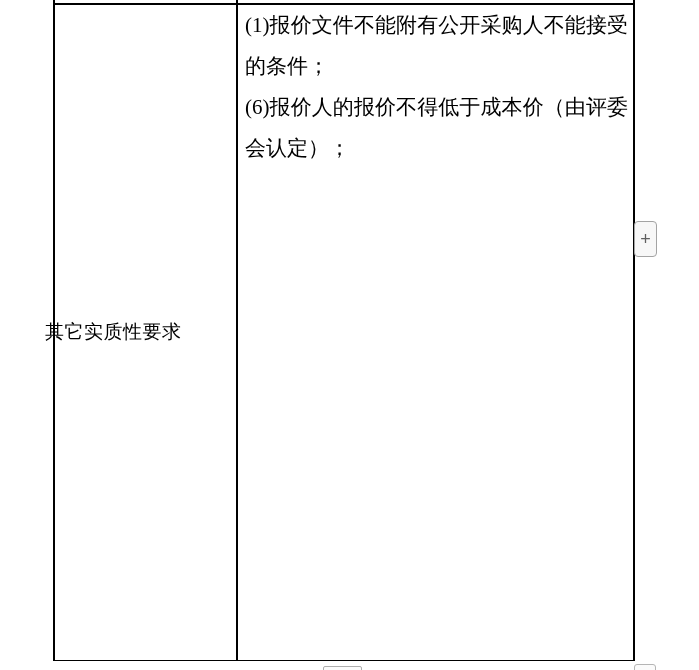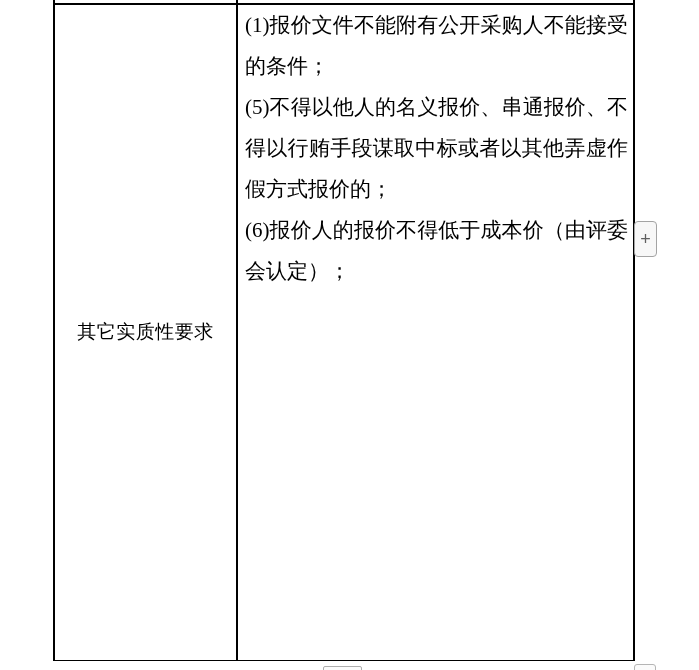--- a/index.html
+++ b/index.html
@@ -19,23 +19,23 @@
   .v-left  { left: 53px; }
   .v-mid   { left: 236px; }
   .v-right { left: 633px; }
   .hline { position: absolute; left: 53px; width: 582px; height: 1.5px; background: #000; }
   .h-top    { top: 3px; }
   .h-bottom { top: 659.5px; }
 
   
   .cell-header {
     position: absolute;
-    left: 55px; top: 5px;
+    left: 45px; top: 5px;
     width: 181px; height: 654px;
-    display: flex; align-items: center; justify-content: center;
+    display: flex; align-items: center; justify-content: flex-start;
     font-size: 19px;
     letter-spacing: 0.5px;
     white-space: nowrap;
   }
 
   
   .cell-body {
     position: absolute;
     left: 238px; top: 4px;
     width: 395px; height: 656px;
@@ -92,21 +92,20 @@
   <div class="vline v-right"></div>
   <div class="hline h-top"></div>
   <div class="hline h-bottom"></div>
 
   <div class="cell-header">
     <span>其它实质性要求</span>
   </div>
 
   <div class="cell-body">
     <p>(1)报价文件不能附有公开采购人不能接受的条件；</p>
-    <p>(5)不得以他人的名义报价、串通报价、不得以行贿手段谋取中标或者以其他弄虚作假方式报价的；</p>
     <p>(6)报价人的报价不得低于成本价（由评委会认定）；</p>
 
   </div>
 </div>
 
 <button class="plus-btn">+</button>
 
 <div class="frag-center"></div>
 <div class="frag-right"></div>
 

